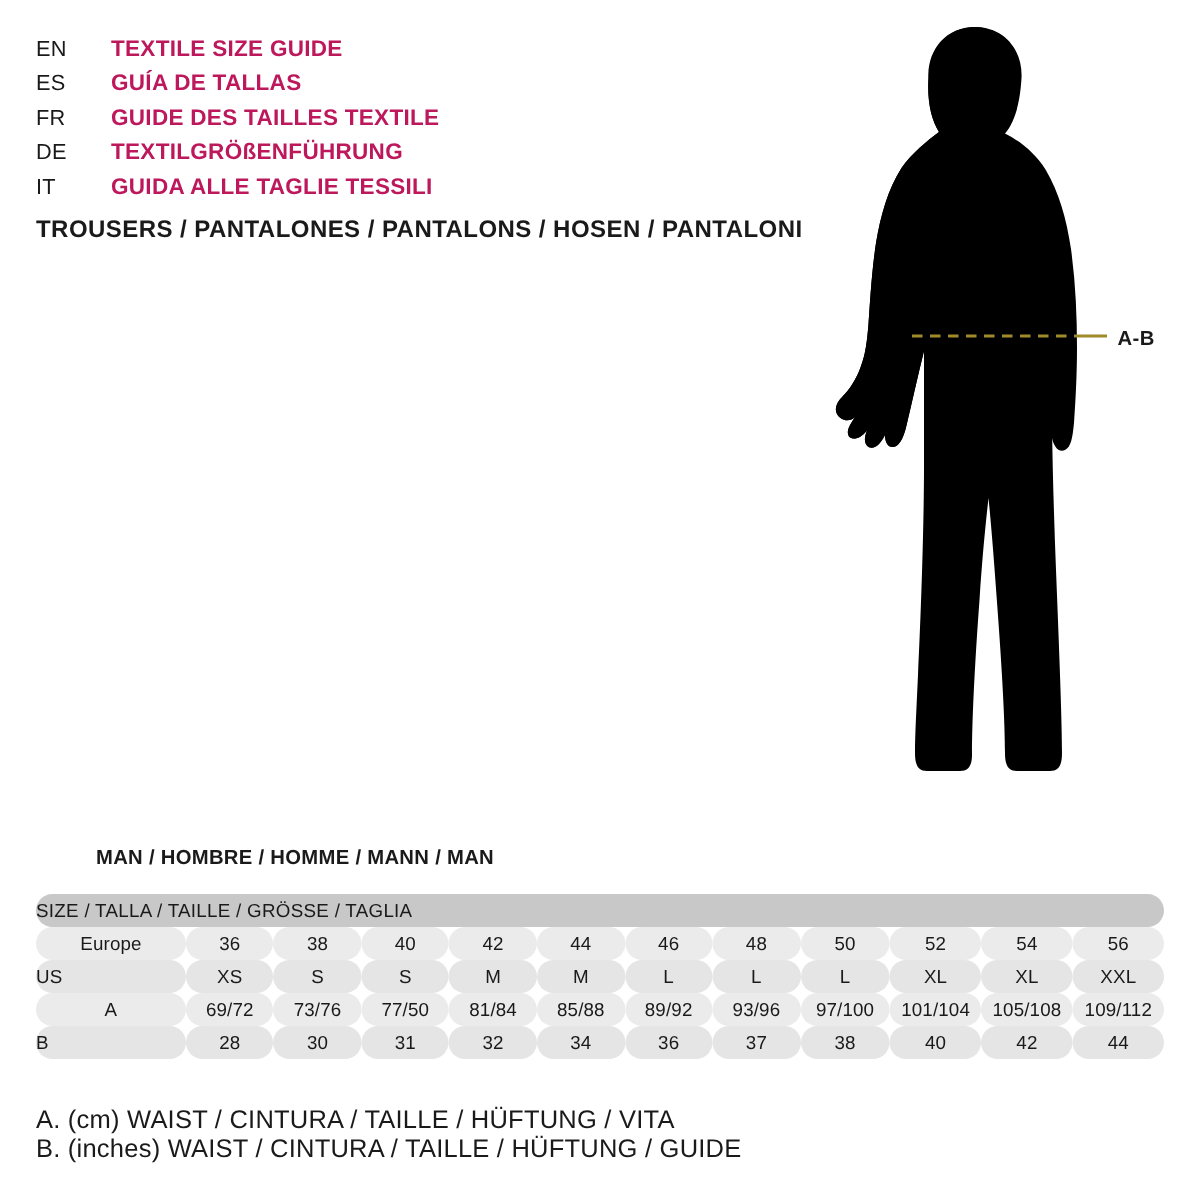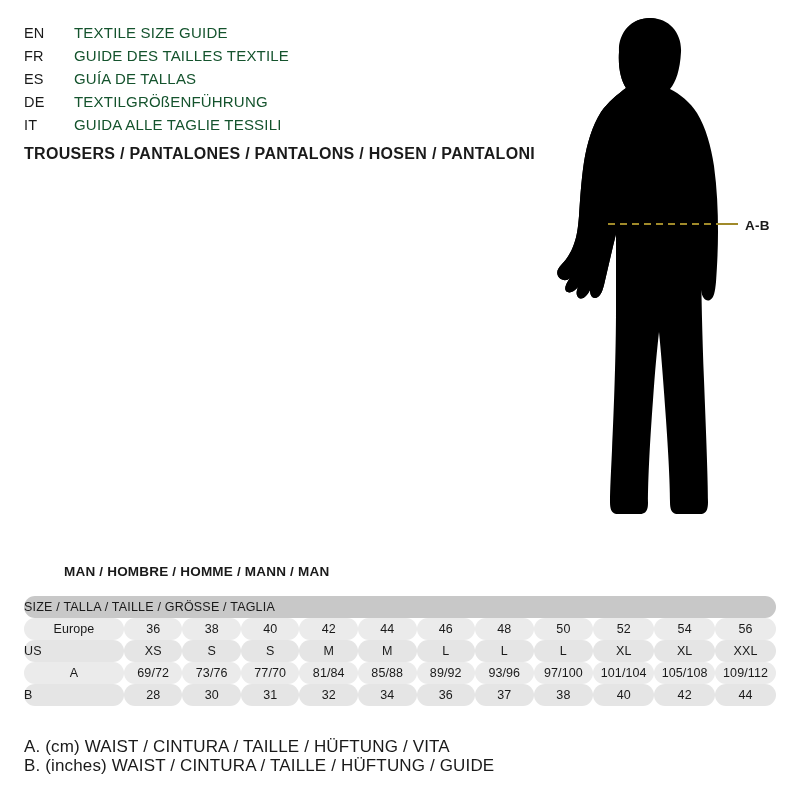--- a/index.html
+++ b/index.html
@@ -34,23 +34,23 @@
     height: 23px;
   }
   .lang-code {
     width: 50px;
     font-size: 14.5px;
     letter-spacing: 0.2px;
     color: #1a1a1a;
   }
   .lang-text {
     font-size: 15px;
-    font-weight: normal;
+    font-weight: bold;
     letter-spacing: 0.2px;
-    color: #14532d;
+    color: #be185d;
   }
   .garment-line {
     position: absolute;
     left: 24px;
     top: 145px;
     font-size: 16px;
     font-weight: bold;
     letter-spacing: 0.3px;
     color: #1a1a1a;
   }
@@ -140,26 +140,26 @@
 <body>
 
 <div class="page">
 
   <div class="lang-block">
     <div class="lang-row">
       <span class="lang-code">EN</span>
       <span class="lang-text">TEXTILE SIZE GUIDE</span>
     </div>
     <div class="lang-row">
+      <span class="lang-code">ES</span>
+      <span class="lang-text">GUÍA DE TALLAS</span>
+    </div>
+    <div class="lang-row">
       <span class="lang-code">FR</span>
       <span class="lang-text">GUIDE DES TAILLES TEXTILE</span>
-    </div>
-    <div class="lang-row">
-      <span class="lang-code">ES</span>
-      <span class="lang-text">GUÍA DE TALLAS</span>
     </div>
     <div class="lang-row">
       <span class="lang-code">DE</span>
       <span class="lang-text">TEXTILGRÖßENFÜHRUNG</span>
     </div>
     <div class="lang-row">
       <span class="lang-code">IT</span>
       <span class="lang-text">GUIDA ALLE TAGLIE TESSILI</span>
     </div>
   </div>
@@ -279,21 +279,21 @@
         <td class="cell-val">L</td>
         <td class="cell-val">L</td>
         <td class="cell-val">XL</td>
         <td class="cell-val">XL</td>
         <td class="cell-val">XXL</td>
       </tr>
       <tr class="row-alt">
         <td class="cell-label">A</td>
         <td class="cell-val">69/72</td>
         <td class="cell-val">73/76</td>
-        <td class="cell-val">77/70</td>
+        <td class="cell-val">77/50</td>
         <td class="cell-val">81/84</td>
         <td class="cell-val">85/88</td>
         <td class="cell-val">89/92</td>
         <td class="cell-val">93/96</td>
         <td class="cell-val">97/100</td>
         <td class="cell-val">101/104</td>
         <td class="cell-val">105/108</td>
         <td class="cell-val">109/112</td>
       </tr>
       <tr class="row-plain">

